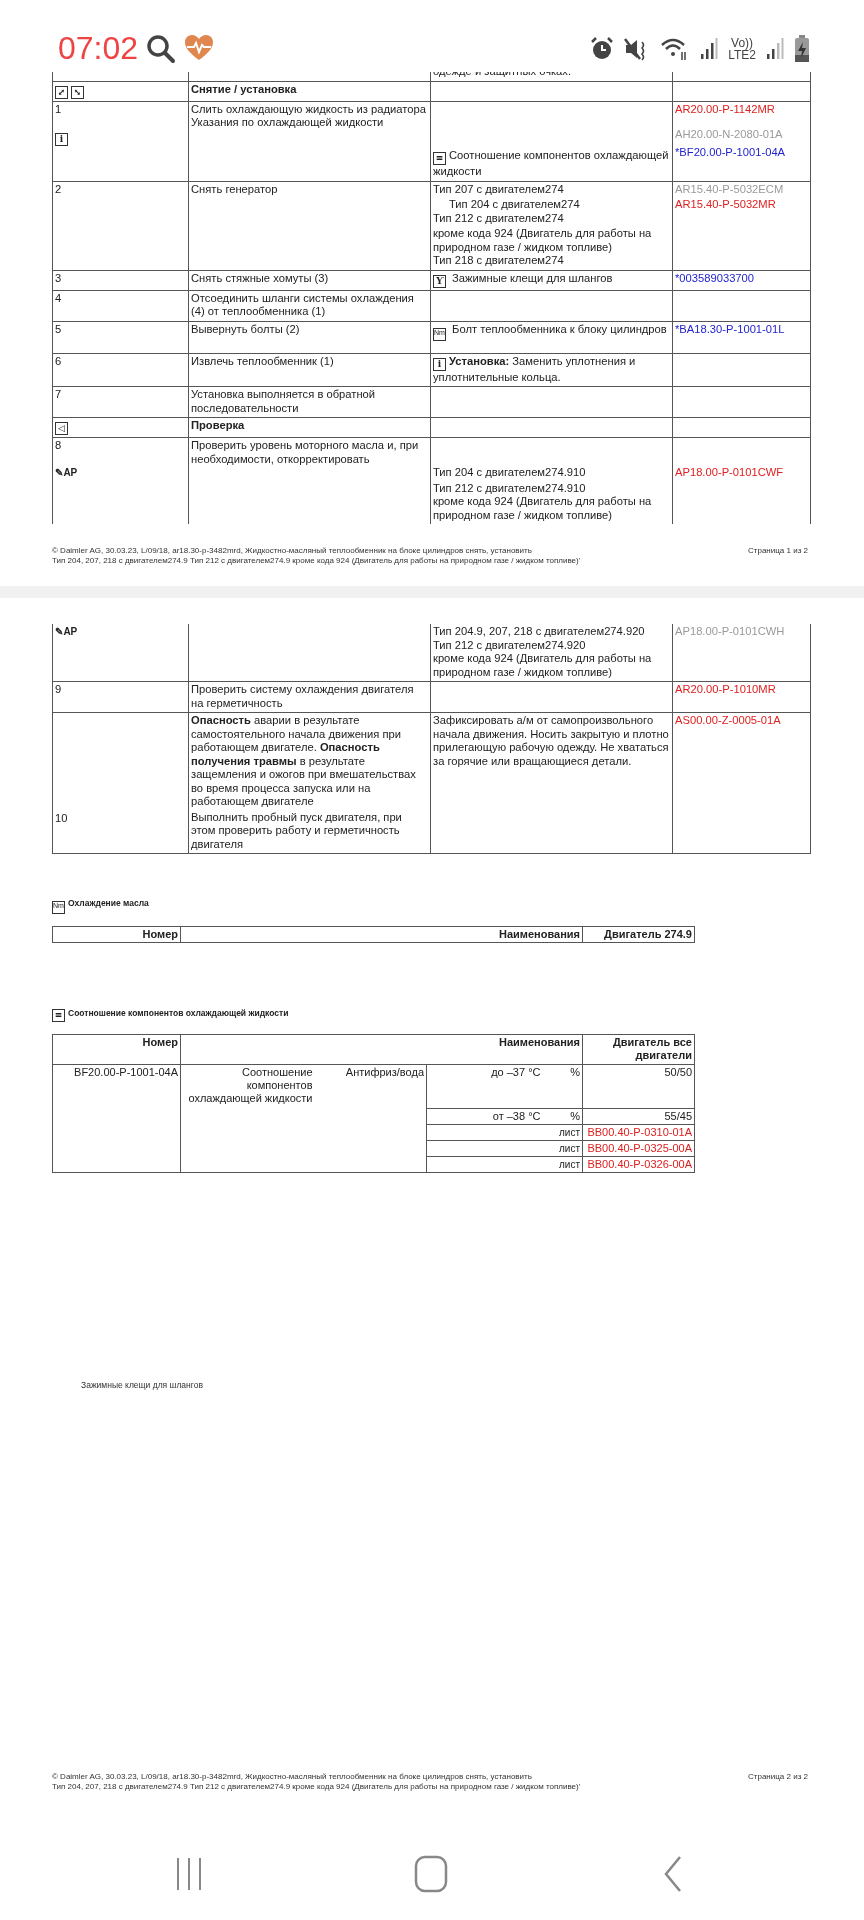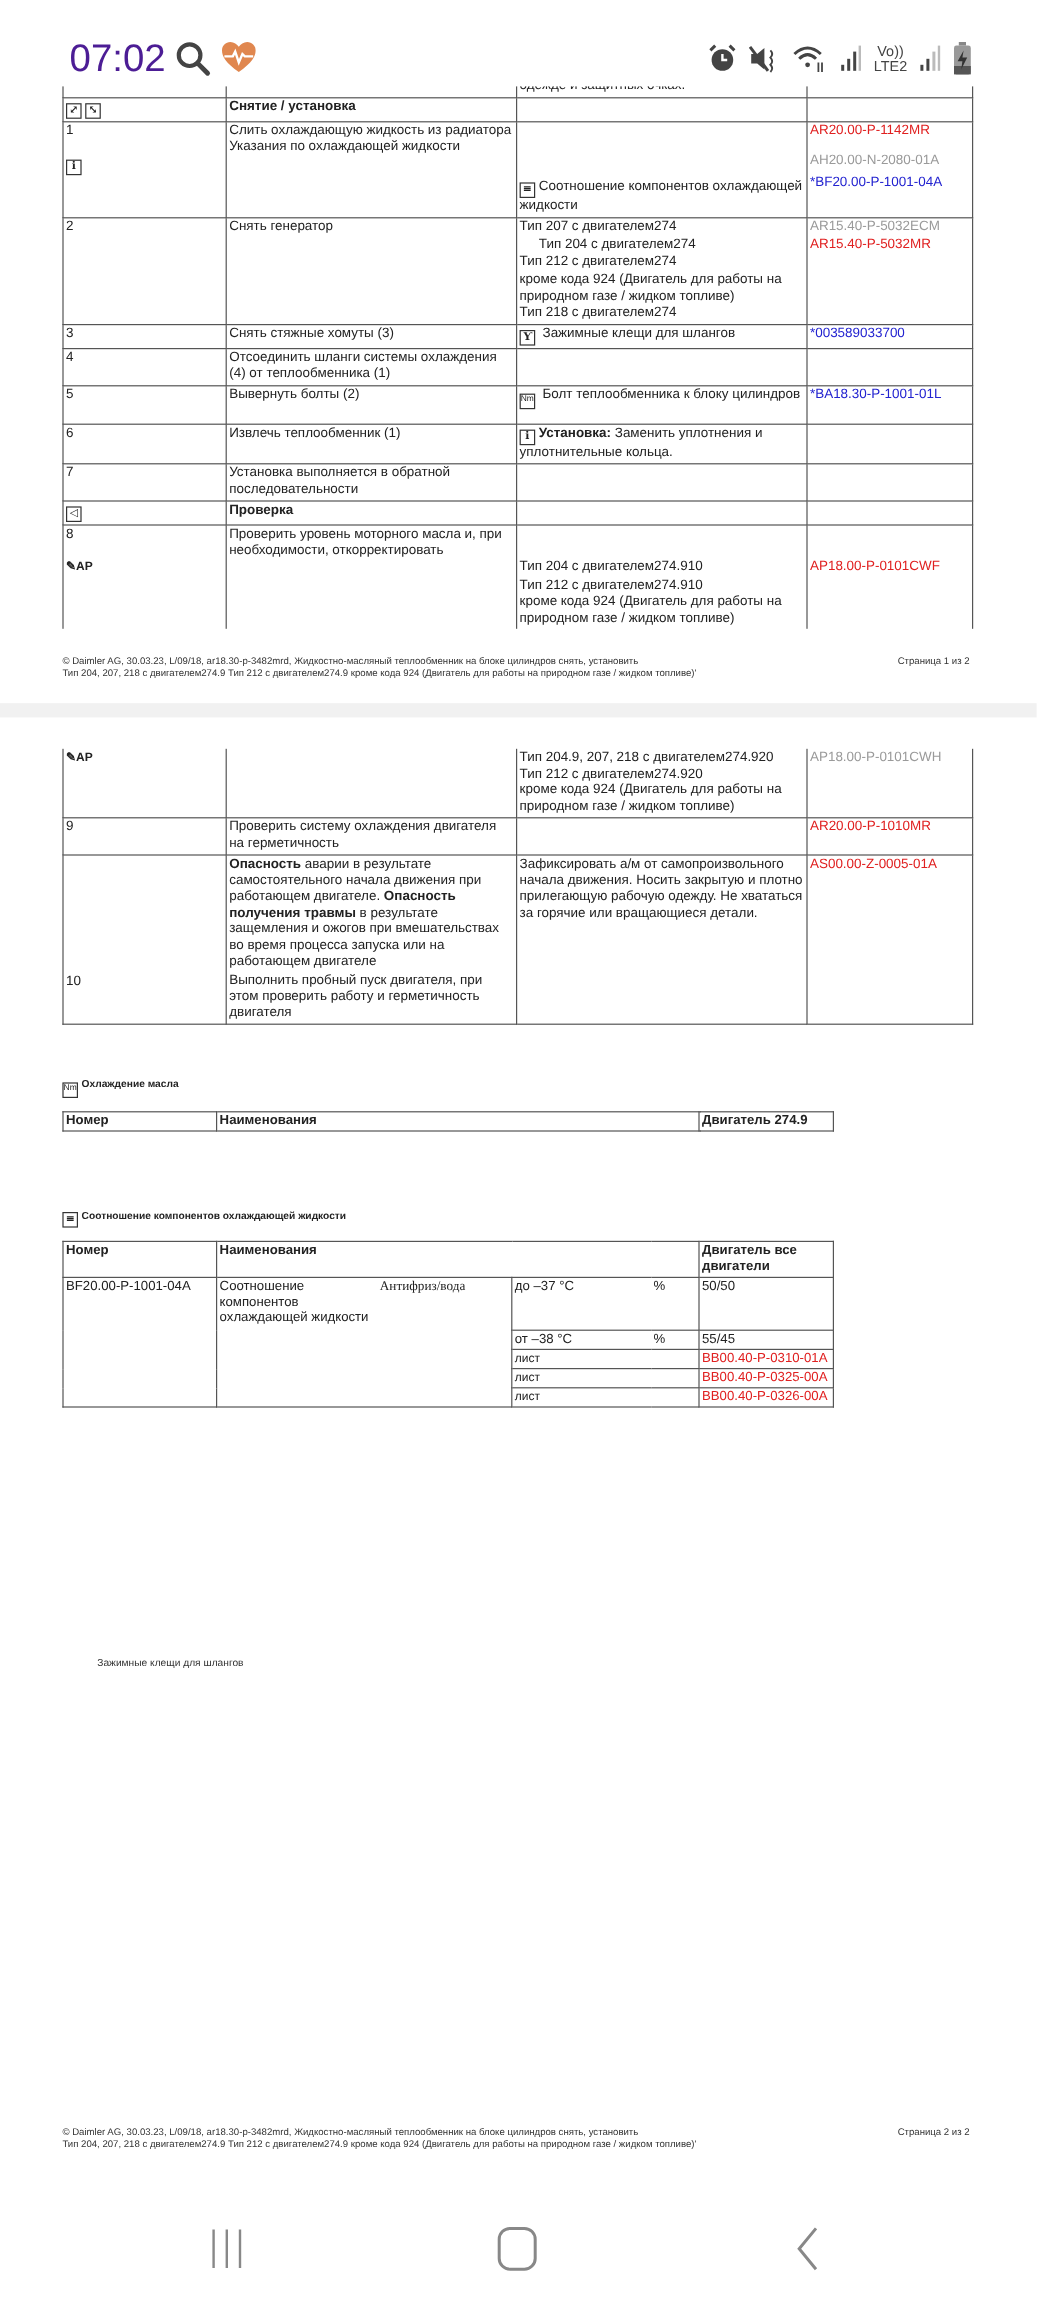--- a/index.html
+++ b/index.html
@@ -1,21 +1,21 @@
 <!DOCTYPE html>
 <html><head>
 <meta charset="utf-8">
 <style>
   * { box-sizing: border-box; margin: 0; padding: 0; }
   html, body { width: 864px; height: 1920px; background: #fff; overflow: hidden; }
   body { font-family: "Liberation Sans", sans-serif; color: #1a1a1a; position: relative; }
 
   
   .statusbar { position: absolute; top: 0; left: 0; width: 864px; height: 72px; background: #fff; z-index: 5; }
-  .sb-time { position: absolute; left: 58px; top: 30px; font-size: 32px; color: #4c1d95; font-family: "Liberation Sans", sans-serif; letter-spacing: 0; }
+  .sb-time { position: absolute; left: 58px; top: 30px; font-size: 32px; color: #ef4444; font-family: "Liberation Sans", sans-serif; letter-spacing: 0; }
   .sb-search { position: absolute; left: 146px; top: 34px; width: 30px; height: 30px; }
   .sb-heart { position: absolute; left: 184px; top: 34px; width: 30px; height: 28px; }
   .sb-right { position: absolute; right: 54px; top: 34px; display: flex; align-items: center; gap: 10px; height: 30px; }
   .sb-right svg { display: block; }
   .lte { font-size: 12px; line-height: 12px; color: #444; text-align: center; }
 
   
   .page { position: absolute; left: 0; width: 864px; background: #fff; }
   .page1 { top: 0; height: 586px; }
   .gap { position: absolute; left: 0; top: 586px; width: 864px; height: 12px; background: #f1f1f1; }
@@ -33,21 +33,21 @@
   .blue { color: #2323d0 !important; }
   .ico { display: inline-block; width: 13px; height: 13px; border: 1px solid #333; font-size: 9px; line-height: 11px; text-align: center; vertical-align: -2px; margin-right: 3px; font-family: "DejaVu Serif", serif; font-weight: bold; background: #fff; }
   .ico.nm { font-family: "Liberation Sans", sans-serif; font-size: 7px; font-weight: normal; line-height: 8px; text-align: left; }
   .line { display: block; }
 
   .footer { position: absolute; left: 52px; width: 756px; font-size: 8px; line-height: 10px; color: #333; }
   .footer .pg { position: absolute; right: 0; top: 0; }
 
   .sect-title { position: absolute; left: 52px; font-size: 8.5px; font-weight: bold; color: #222; }
   table.spec { position: absolute; left: 52px; border-collapse: collapse; font-size: 11px; line-height: 13px; table-layout: fixed; }
-  table.spec td { border: 1px solid #555; vertical-align: top; padding: 1px 2px; color: #222; }
+  table.spec td { border: 1px solid #555; vertical-align: top; padding: 1px 2px; color: #222; text-align: right; }
 
   .tool { position: absolute; left: 53px; top: 635px; width: 178px; height: 136px; border: 1px solid #444; border-radius: 18px; }
   .tool-no { position: absolute; left: 0; bottom: 4px; width: 100%; text-align: center; font-size: 11px; color: #222; border-top: 1px solid #444; padding-top: 2px; }
   .tool-cap { position: absolute; left: 53px; top: 782px; width: 178px; text-align: center; font-size: 8.5px; color: #333; }
 
   
   .navbar { position: absolute; left: 0; top: 1820px; width: 864px; height: 100px; background: #fff; }
   .nav-btn { position: absolute; top: 34px; width: 40px; height: 40px; }
 </style>
 </head>
@@ -261,21 +261,21 @@
   <table class="spec" style="top:436px;">
     <tbody>
         <tr style="height:30px;">
       <td style="width:128px;font-weight:bold;">Номер</td>
       <td style="width:402px;font-weight:bold;" colspan="4">Наименования</td>
       <td style="width:112px;font-weight:bold;">Двигатель все двигатели</td>
     </tr>
     <tr style="height:44px;">
       <td rowspan="5">BF20.00-P-1001-04A</td>
       <td rowspan="5" style="width:134px;border-right:none;">Соотношение компонентов охлаждающей жидкости</td>
-      <td rowspan="5" style="width:112px;border-left:none;font-family:Liberation Serif, serif;">Антифриз/вода</td>
+      <td rowspan="5" style="width:112px;border-left:none;">Антифриз/вода</td>
       <td style="width:116px;border-right:none;margin-left:12px;">до –37 °C</td>
       <td style="width:40px;border-left:none;">%</td>
       <td>50/50</td>
     </tr>
     <tr>
       <td style="border-right:none;">от –38 °C</td>
       <td style="border-left:none;">%</td>
       <td>55/45</td>
     </tr>
     <tr>

